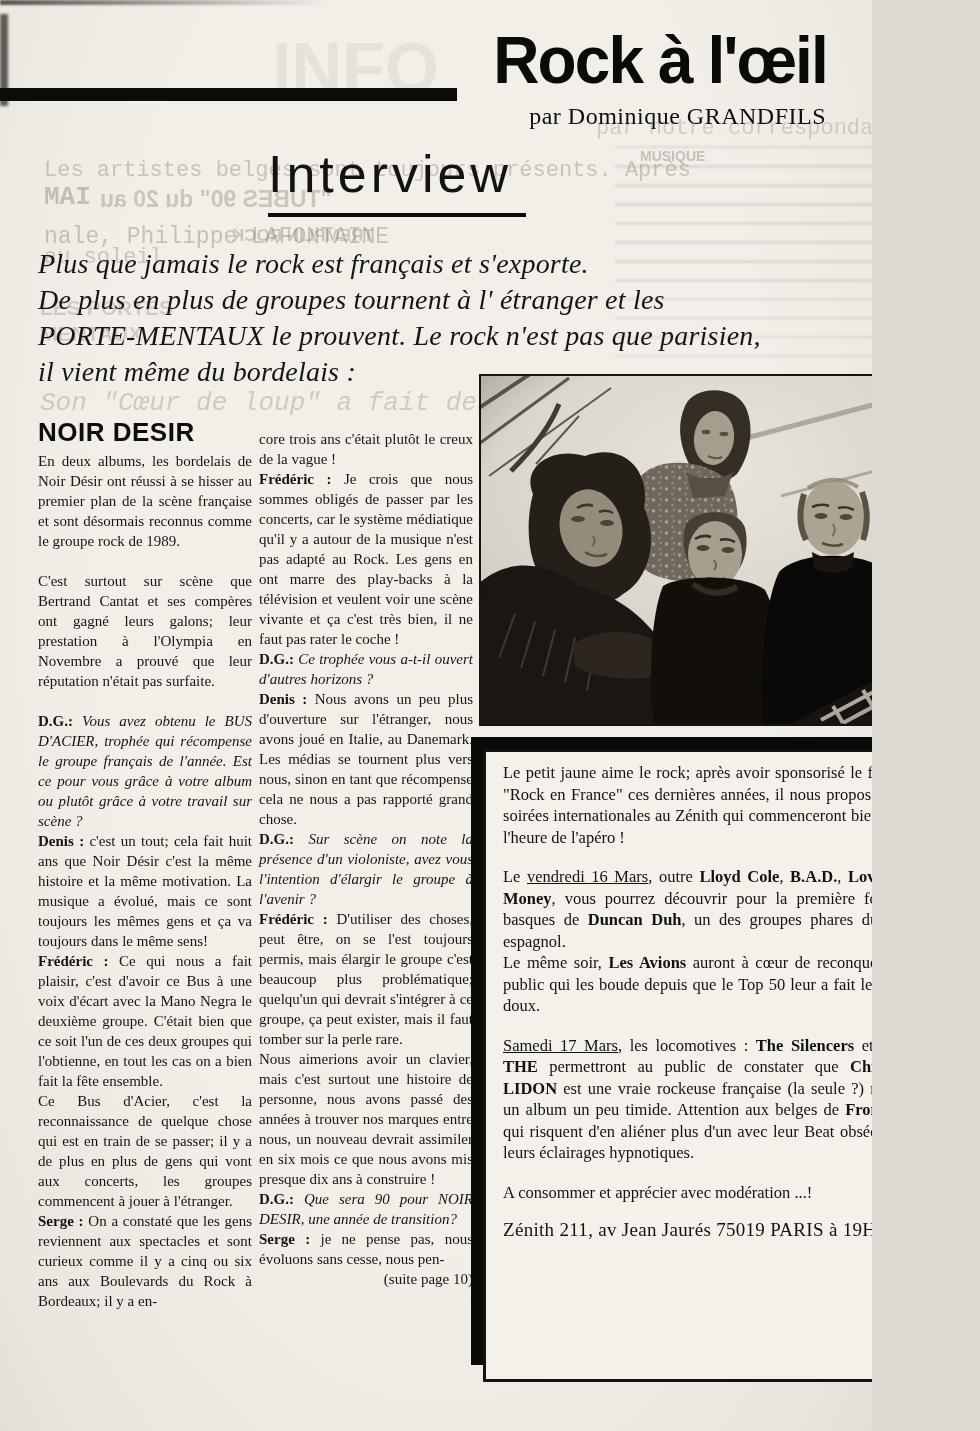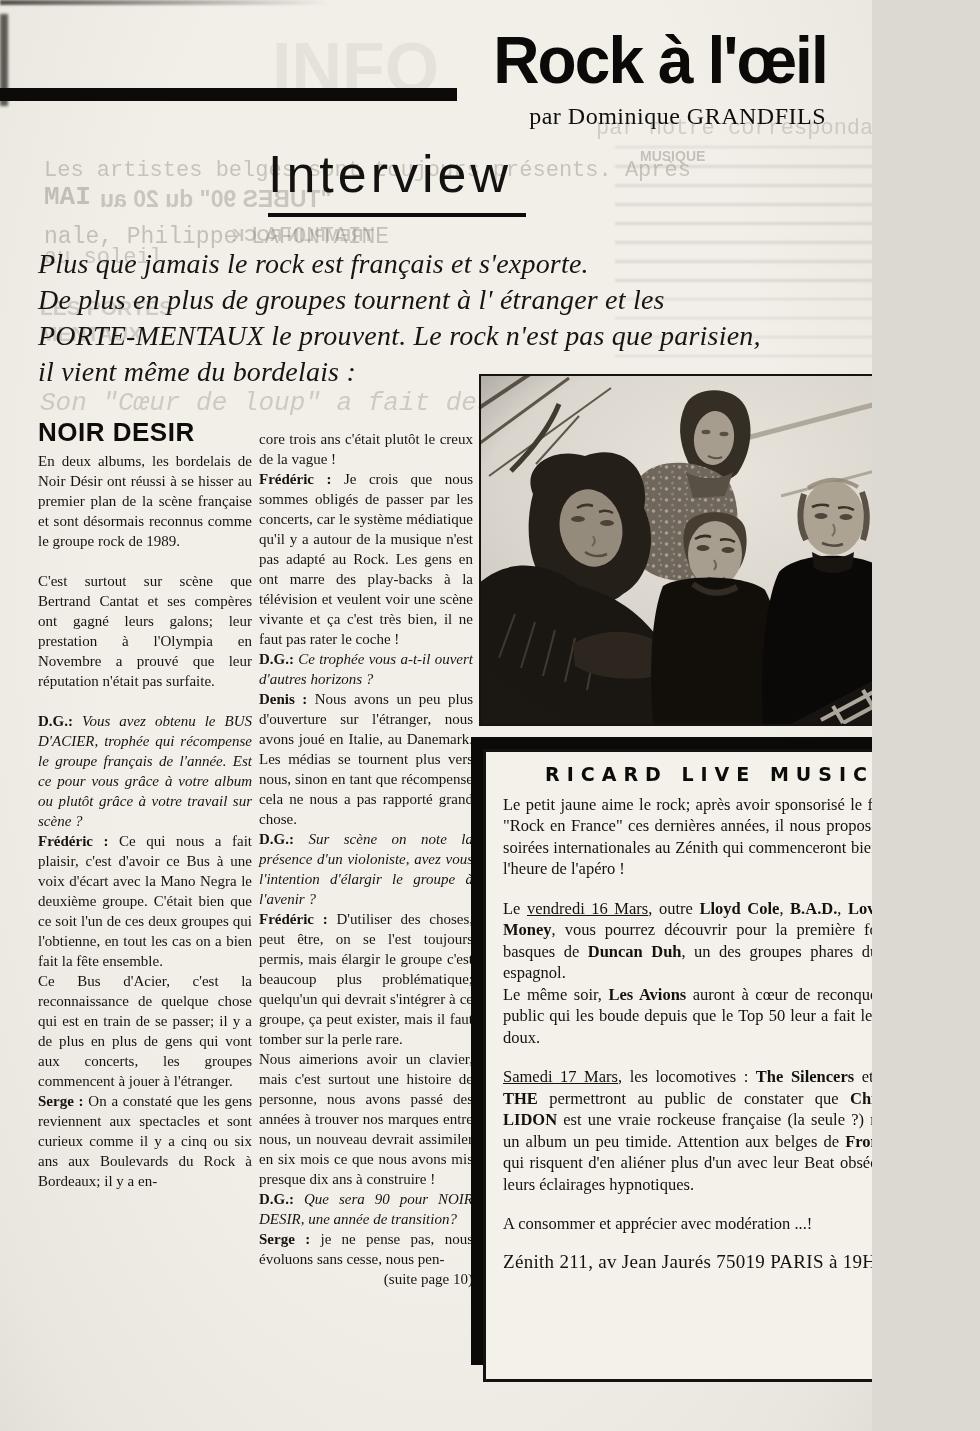--- a/index.html
+++ b/index.html
@@ -109,20 +109,21 @@
     <div>PORTE-MENTAUX le prouvent. Le rock n'est pas que parisien,</div>
     <div>il vient même du bordelais :</div>
   </div>
 
   <div class="col col1">
     <h2 class="art-head">NOIR DESIR</h2>
     <div>
         <p><span class="seg-n">En deux albums, les bordelais de Noir Désir ont réussi à se hisser au premier plan de la scène française et sont désormais reconnus comme le groupe rock de 1989.</span></p>
         <p class="gap"><span class="seg-n">C'est surtout sur scène que Bertrand Cantat et ses compères ont gagné leurs galons; leur prestation à l'Olympia en Novembre a prouvé que leur réputation n'était pas surfaite.</span></p>
         <p class="gap"><span class="seg-b">D.G.: </span><span class="seg-i">Vous avez obtenu le BUS D'ACIER, trophée qui récompense le groupe français de l'année. Est ce pour vous grâce à votre album ou plutôt grâce à votre travail sur scène ?</span></p>
+        <p><span class="seg-b">Denis : </span><span class="seg-n">c'est un tout; cela fait huit ans que Noir Désir c'est la même histoire et la même motivation. La musique a évolué, mais ce sont toujours les mêmes gens et ça va toujours dans le même sens!</span></p>
         <p><span class="seg-b">Frédéric : </span><span class="seg-n">Ce qui nous a fait plaisir, c'est d'avoir ce Bus à une voix d'écart avec la Mano Negra le deuxième groupe. C'était bien que ce soit l'un de ces deux groupes qui l'obtienne, en tout les cas on a bien fait la fête ensemble.</span></p>
         <p><span class="seg-n">Ce Bus d'Acier, c'est la reconnaissance de quelque chose qui est en train de se passer; il y a de plus en plus de gens qui vont aux concerts, les groupes commencent à jouer à l'étranger.</span></p>
         <p><span class="seg-b">Serge : </span><span class="seg-n">On a constaté que les gens reviennent aux spectacles et sont curieux comme il y a cinq ou six ans aux Boulevards du Rock à Bordeaux; il y a en-</span></p>
       </div>
   </div>
 
   <div class="col col2">
     <div>
         <p><span class="seg-n">core trois ans c'était plutôt le creux de la vague !</span></p>
         <p><span class="seg-b">Frédéric : </span><span class="seg-n">Je crois que nous sommes obligés de passer par les concerts, car le système médiatique qu'il y a autour de la musique n'est pas adapté au Rock. Les gens en ont marre des play-backs à la télévision et veulent voir une scène vivante et ça c'est très bien, il ne faut pas rater le coche !</span></p>
@@ -251,21 +252,20 @@
           <path d="M382,314 l10,17"></path>
           <path d="M412,298 l10,17"></path>
           <path d="M442,282 l10,17"></path>
       </g>
       <rect width="492" height="348" fill="url(#vig)"></rect>
     </svg>
   </figure>
 
   <div class="ricard-back"></div>
   <div class="ricard">
-    <div class="ricard-title">RICARD LIVE MUSIC</div>
     <div>
         <p><span class="seg-n">Le petit jaune aime le rock; après avoir sponsorisé le festival "Rock en France" ces dernières années, il nous propose deux soirées internationales au Zénith qui commenceront bien sûr à l'heure de l'apéro !</span></p>
         <p class="gap"><span class="seg-n">Le </span><span class="seg-u">vendredi 16 Mars</span><span class="seg-n">, outre </span><span class="seg-b">Lloyd Cole</span><span class="seg-n">, </span><span class="seg-b">B.A.D.</span><span class="seg-n">, </span><span class="seg-b">Love and Money</span><span class="seg-n">, vous pourrez découvrir pour la première fois les basques de </span><span class="seg-b">Duncan Duh</span><span class="seg-n">, un des groupes phares du rock espagnol.</span></p>
         <p><span class="seg-n">Le même soir, </span><span class="seg-b">Les Avions</span><span class="seg-n"> auront à cœur de reconquérir un public qui les boude depuis que le Top 50 leur a fait les yeux doux.</span></p>
         <p class="gap"><span class="seg-u">Samedi 17 Mars</span><span class="seg-n">, les locomotives : </span><span class="seg-b">The Silencers</span><span class="seg-n"> et </span><span class="seg-b">THE THE</span><span class="seg-n"> permettront au public de constater que </span><span class="seg-b">Christine LIDON</span><span class="seg-n"> est une vraie rockeuse française (la seule ?) malgré un album un peu timide. Attention aux belges de </span><span class="seg-b">Front 242</span><span class="seg-n"> qui risquent d'en aliéner plus d'un avec leur Beat obsédant et leurs éclairages hypnotiques.</span></p>
         <p class="gap"><span class="seg-n">A consommer et apprécier avec modération ...!</span></p>
       </div>
     <div class="zenith">Zénith 211, av Jean Jaurés 75019 PARIS à 19H</div>
   </div>
 

